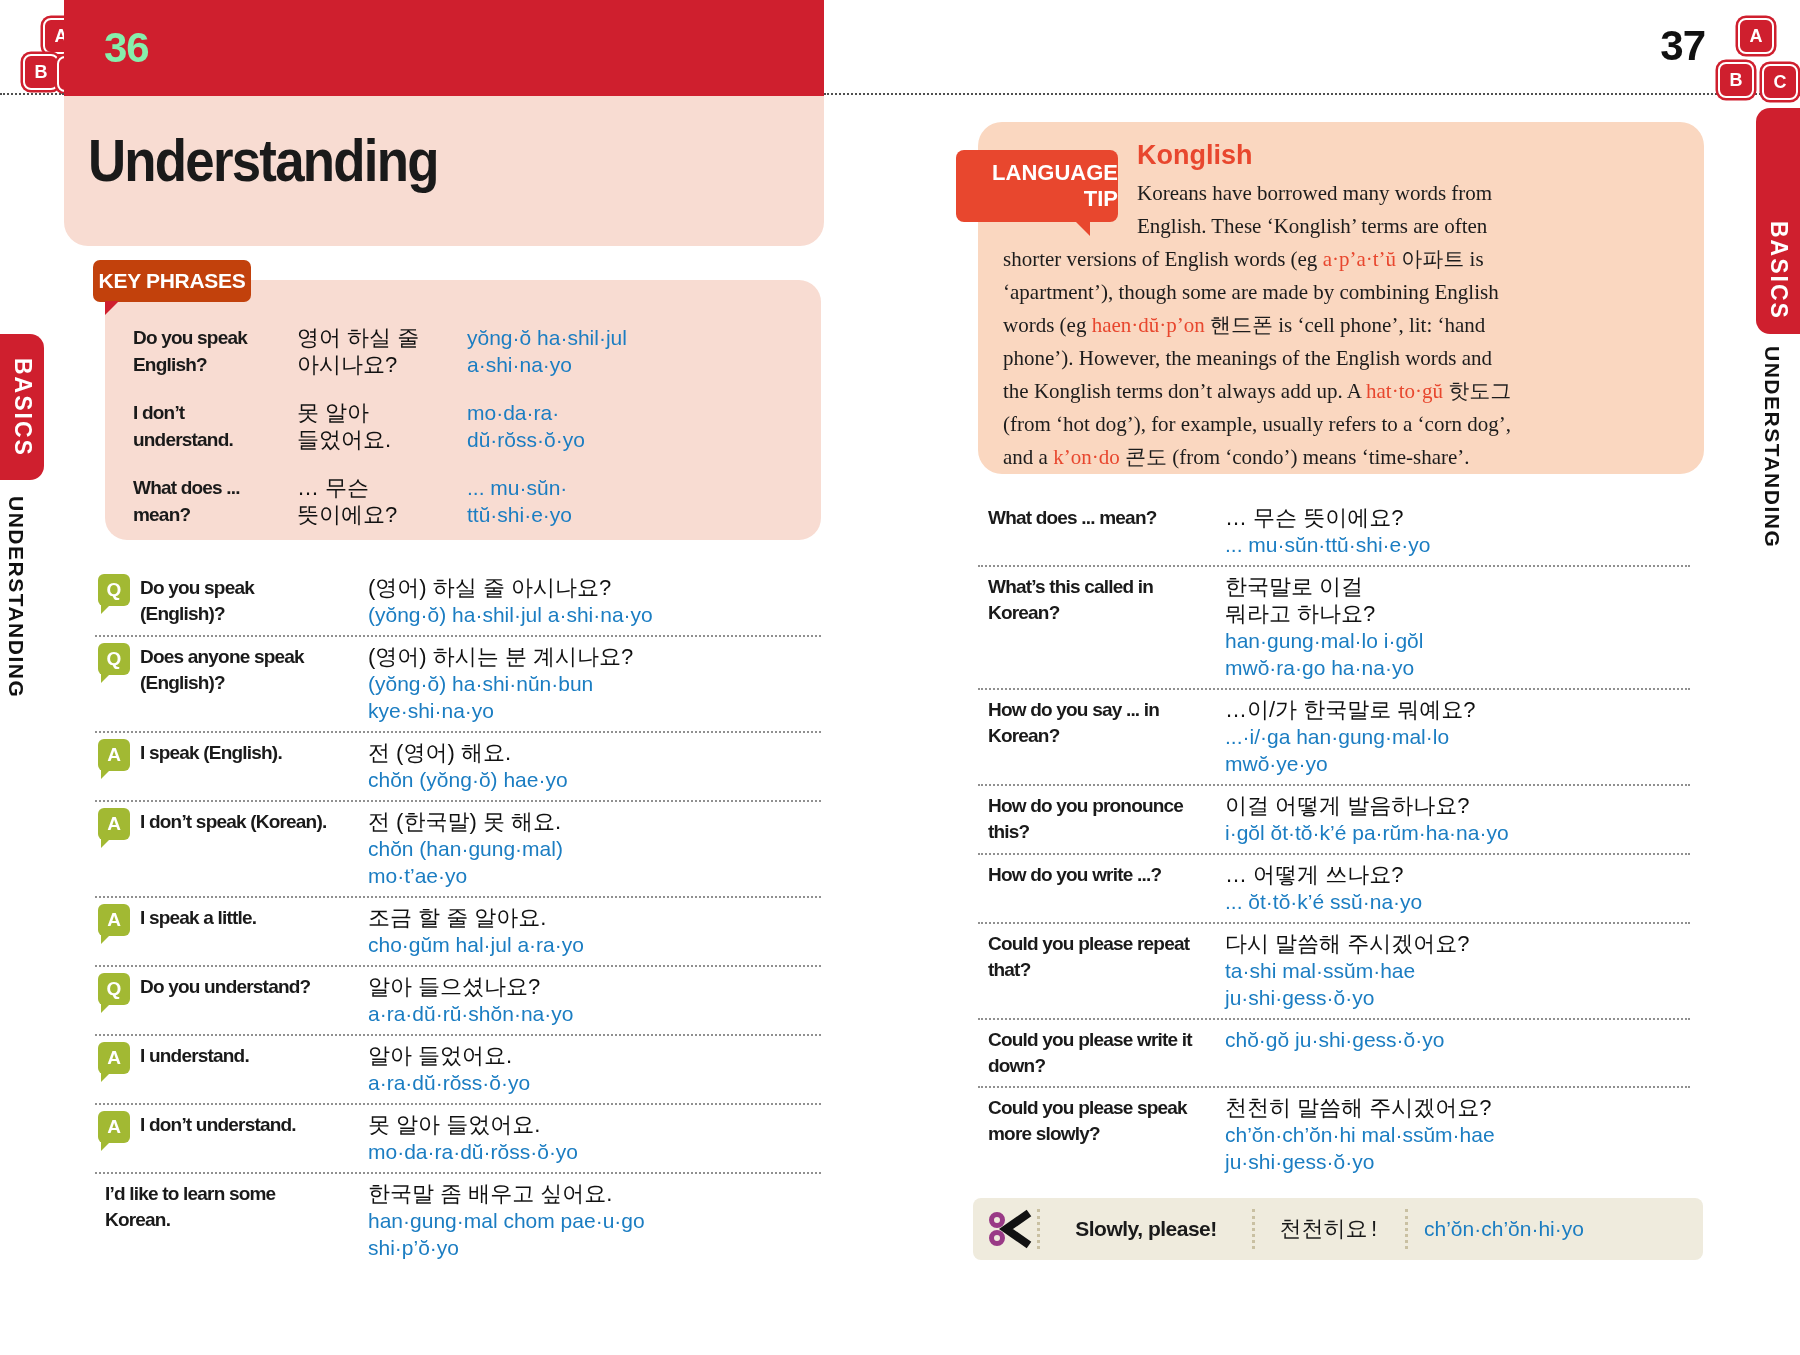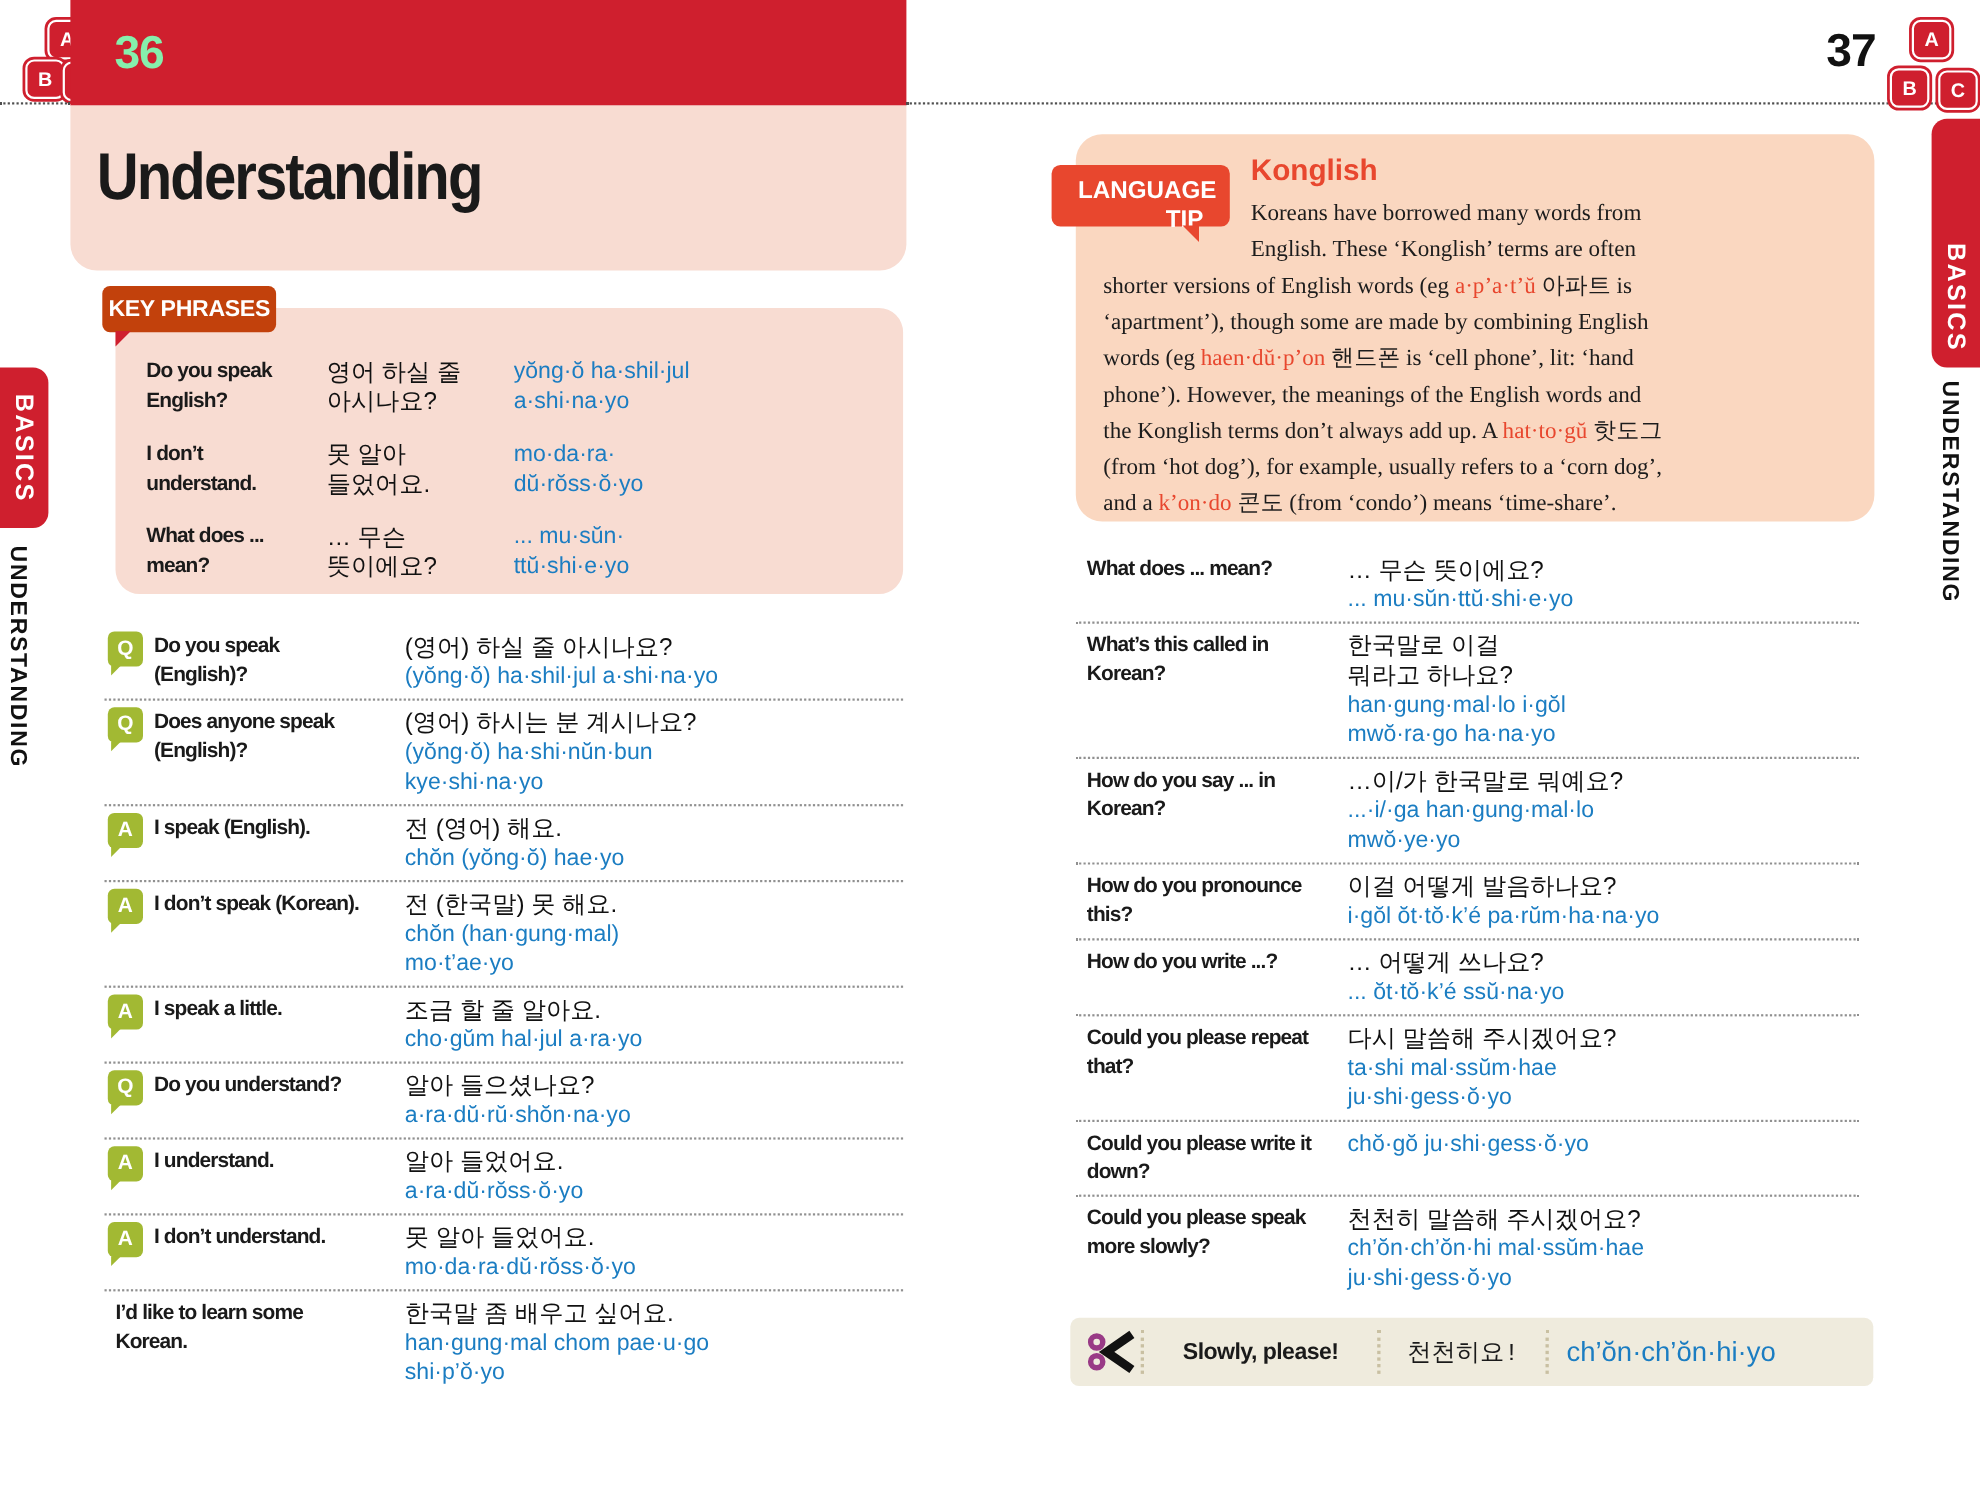--- a/index.html
+++ b/index.html
@@ -60,38 +60,38 @@
   .tab-right{left:1756px;top:108px;width:44px;height:226px;border-radius:14px 0 0 14px;
              justify-content:flex-end;padding-bottom:14px;box-sizing:border-box;flex-direction:column;}
   .vtext{writing-mode:vertical-rl;font-weight:bold;letter-spacing:2px;}
   .side-tab .vtext{font-size:23px;}
   .chapter-vert{writing-mode:vertical-rl;font-weight:bold;font-size:21px;letter-spacing:1.5px;color:#111;}
   .und-left{left:4px;top:496px;} .und-right{left:1760px;top:346px;}
 
   
   .tip-box{left:978px;top:122px;width:726px;height:352px;background:#fad7c0;border-radius:24px;
            padding:16px 22px 0 25px;box-sizing:border-box;}
-  .tip-badge{left:956px;top:150px;width:162px;height:56px;background:#e8472e;border-radius:8px;z-index:2;
+  .tip-badge{left:956px;top:150px;width:162px;height:72px;background:#e8472e;border-radius:8px;z-index:2;
              color:#fff;font-weight:bold;font-size:22px;line-height:26px;text-align:right;
-             padding:10px 24px;box-sizing:border-box;}
+             padding:10px 0;box-sizing:border-box;}
   .tip-badge::after{content:"";position:absolute;right:28px;bottom:-14px;
                     border-top:15px solid #e8472e;border-left:15px solid transparent;}
   .tip-title{margin:2px 0 6px 134px;color:#e8472e;font-size:27px;font-weight:bold;}
   .tip-para{font-family:"Liberation Serif","DejaVu Serif",serif;font-size:21px;line-height:33px;
             white-space:pre-line;color:#1c1c1c;}
   .tip-para::before{content:"";float:left;width:134px;height:62px;}
   .tip-para .red{color:#e8472e;}
 
   
   .cutout{left:973px;top:1198px;width:730px;height:62px;background:#efebdd;border-radius:8px;
           display:flex;align-items:center;padding:0 12px;box-sizing:border-box;}
   .cut-sep{border-left:3px dotted #c9c0a2;height:40px;}
   .cut-eng{width:212px;text-align:center;font-weight:bold;font-size:21px;letter-spacing:-0.5px;}
   .cut-kor{width:150px;text-align:center;font-size:22px;font-family:Liberation Mono, monospace;}
-  .cut-rom{padding-left:16px;font-size:25px;color:#1b7dc2;}
+  .cut-rom{padding-left:16px;font-size:21px;color:#1b7dc2;}
   .scissors{width:52px;display:flex;align-items:center;justify-content:center;}
 </style>
 </head>
 <body>
 
 <div id="canvas">
 
   <div class="abs abc-icon" style="left:20px;top:12px;">
     <div class="abc-block abc-a">A</div>
     <div class="abc-block abc-b">B</div>

